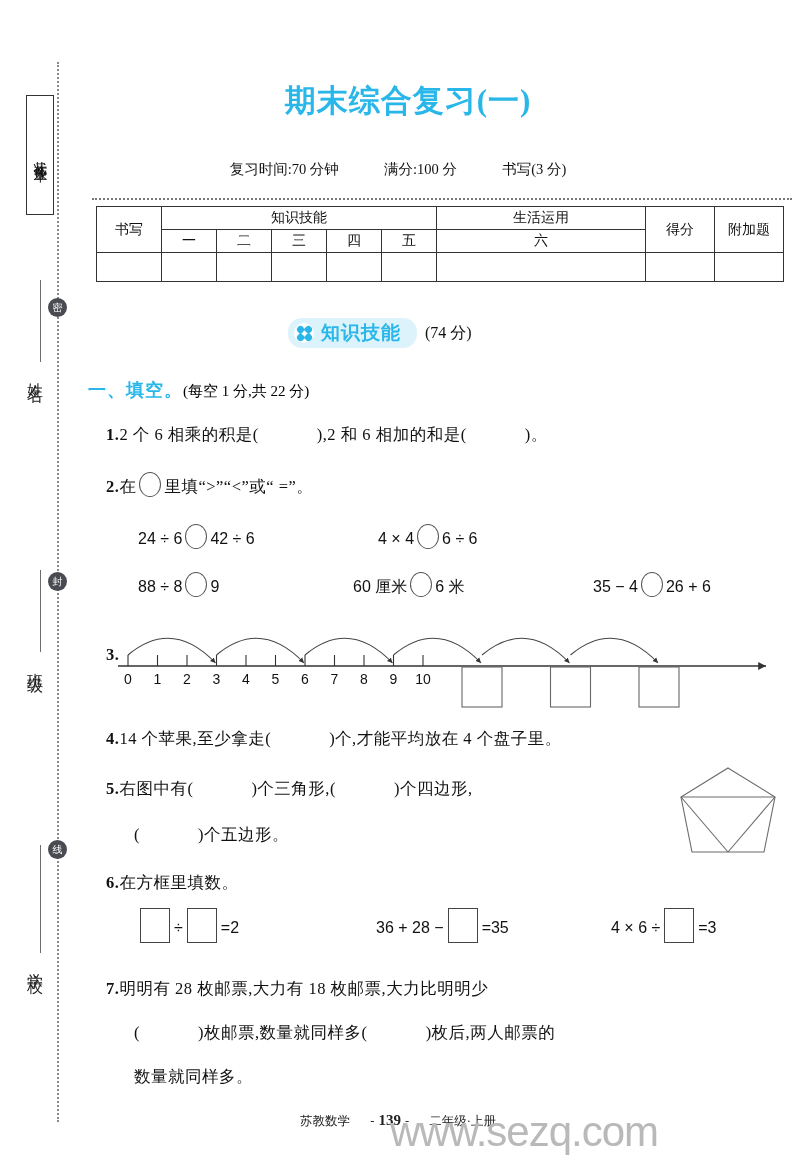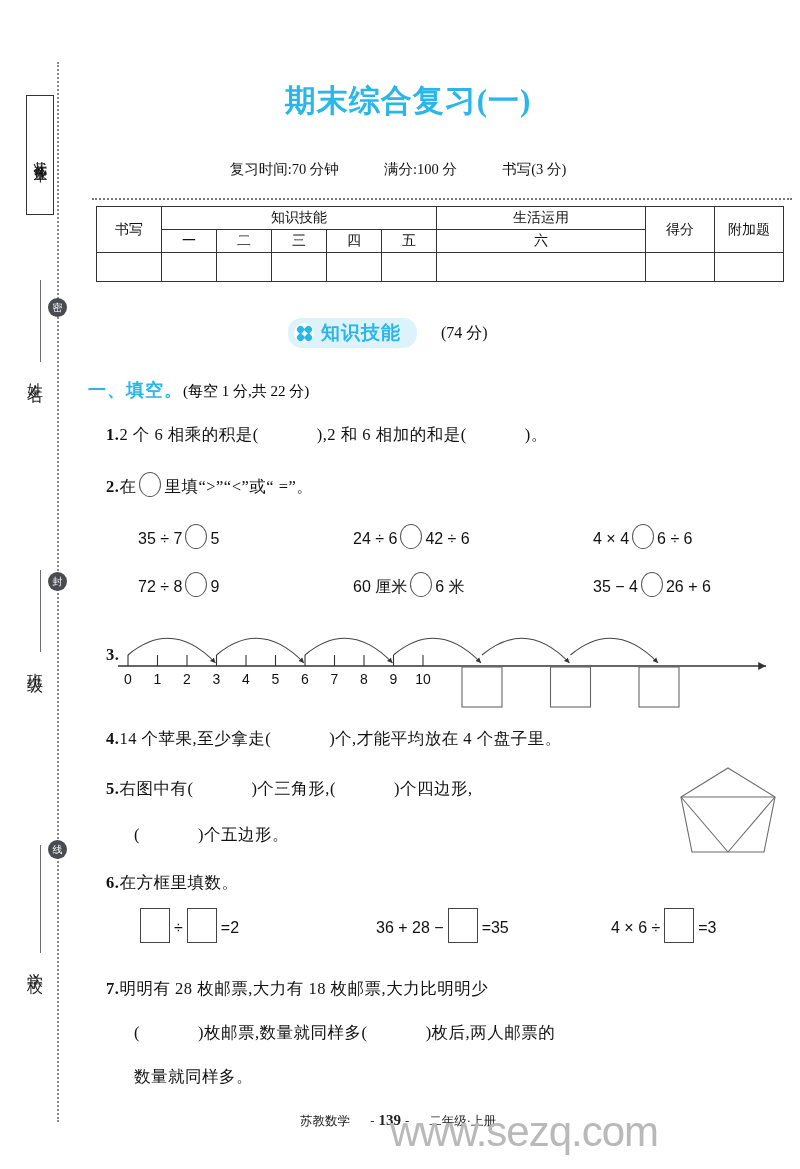--- a/index.html
+++ b/index.html
@@ -176,21 +176,21 @@
   .sec-title {
     font-size: 19px;
     font-weight: bold;
     color: #29b6e8;
     letter-spacing: 1px;
     font-family: "Liberation Sans", sans-serif;
   }
   .sec-score {
     font-size: 16px;
     color: #111;
-    margin-left: 24px;
+    margin-left: 8px;
   }
 
   
   .q-head {
     position: absolute;
     left: 0; top: 378px;
     font-size: 18px;
   }
   .q-head .blue {
     color: #29b6e8;
@@ -367,34 +367,31 @@
 
   <div class="qline" style="left:18px; top:424px;">
     <span class="qnum">1.</span><span>2 个 6 相乘的积是(</span><span class="gap"></span><span>),2 和 6 相加的和是(</span><span class="gap"></span><span>)。</span>
   </div>
 
   <div class="qline" style="left:18px; top:472px;">
     <span class="qnum">2.</span><span>在</span><span class="circ"></span><span>里填“&gt;”“&lt;”或“ =”。</span>
   </div>
 
   <div class="expr-row" style="left:50px; top:524px; width:650px;">
-    <span class="expr" style="width:215px">
-      <span>35 ÷ 7</span><span class="circ"></span><span>5</span>
-    </span>
     <span class="expr" style="width:240px">
       <span>24 ÷ 6</span><span class="circ"></span><span>42 ÷ 6</span>
     </span>
     <span class="expr">
       <span>4 × 4</span><span class="circ"></span><span>6 ÷ 6</span>
     </span>
   </div>
 
   <div class="expr-row" style="left:50px; top:572px; width:650px;">
     <span class="expr" style="width:215px">
-      <span>72 ÷ 8</span><span class="circ"></span><span>9</span>
+      <span>88 ÷ 8</span><span class="circ"></span><span>9</span>
     </span>
     <span class="expr" style="width:240px">
       <span>60 厘米</span><span class="circ"></span><span>6 米</span>
     </span>
     <span class="expr">
       <span>35 − 4</span><span class="circ"></span><span>26 + 6</span>
     </span>
   </div>
 
   <div class="qline" style="left:18px; top:645px;">

